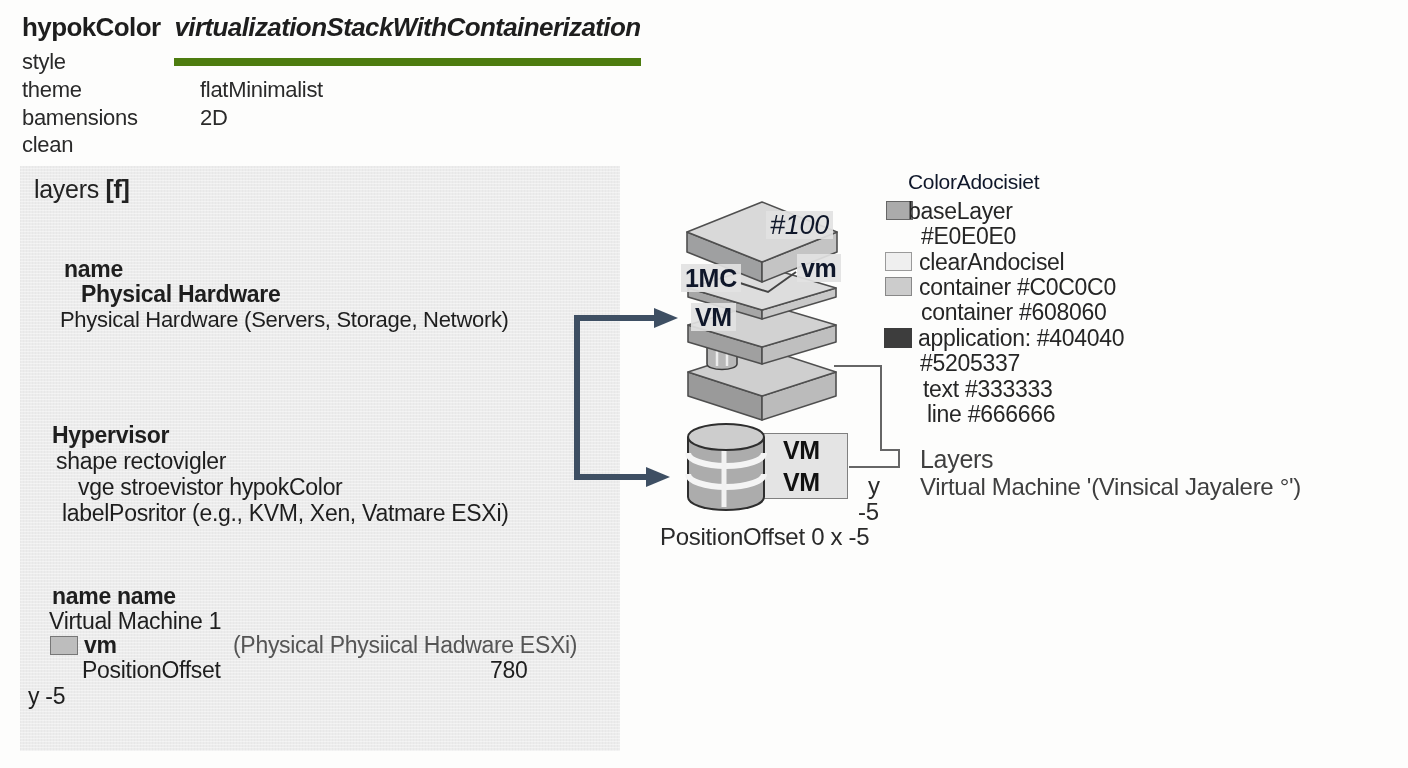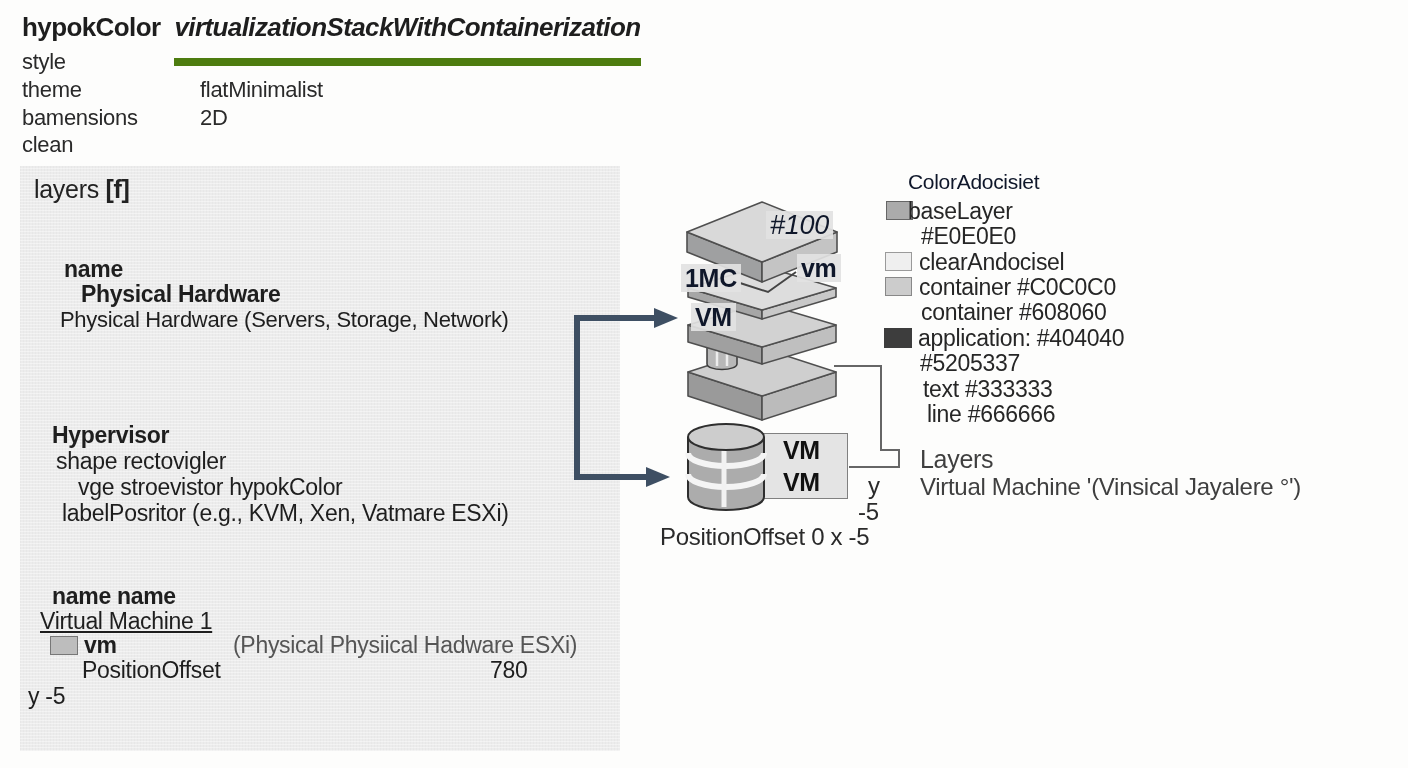--- a/index.html
+++ b/index.html
@@ -76,21 +76,21 @@
   <div class="abs b" style="left:44px;top:90px;text-align:right;">name</div>
   <div class="abs b" style="left:32px;top:115px;margin-left:29px;">Physical Hardware</div>
   <div class="abs" style="left:40px;top:141px;font-size:22px;">Physical Hardware (Servers, Storage, Network)</div>
 
   <div class="abs b" style="left:32px;top:256px;">Hypervisor</div>
   <div class="abs" style="left:36px;top:282px;">shape rectovigler</div>
   <div class="abs" style="left:58px;top:308px;">vge stroevistor hypokColor</div>
   <div class="abs" style="left:42px;top:334px;">labelPosritor (e.g., KVM, Xen, Vatmare ESXi)</div>
 
   <div class="abs b" style="left:32px;top:417px;">name name</div>
-  <div class="abs" style="left:20px;top:442px;text-decoration:underline;">Virtual Machine 1</div>
+  <div class="abs" style="left:29px;top:442px;">Virtual Machine 1</div>
   <div class="abs swatch" style="left:30px;top:470px;"></div>
   <div class="abs b" style="left:64px;top:466px;">vm</div>
   <div class="abs muted" style="left:213px;top:466px;">(Physical Physiical Hadware ESXi)</div>
   <div class="abs" style="left:62px;top:491px;">PositionOffset</div>
   <div class="abs" style="left:470px;top:491px;">780</div>
   <div class="abs" style="left:8px;top:517px;">y -5</div>
 </div>
 
 <div class="abs vmbox">
   <span>VM</span>

